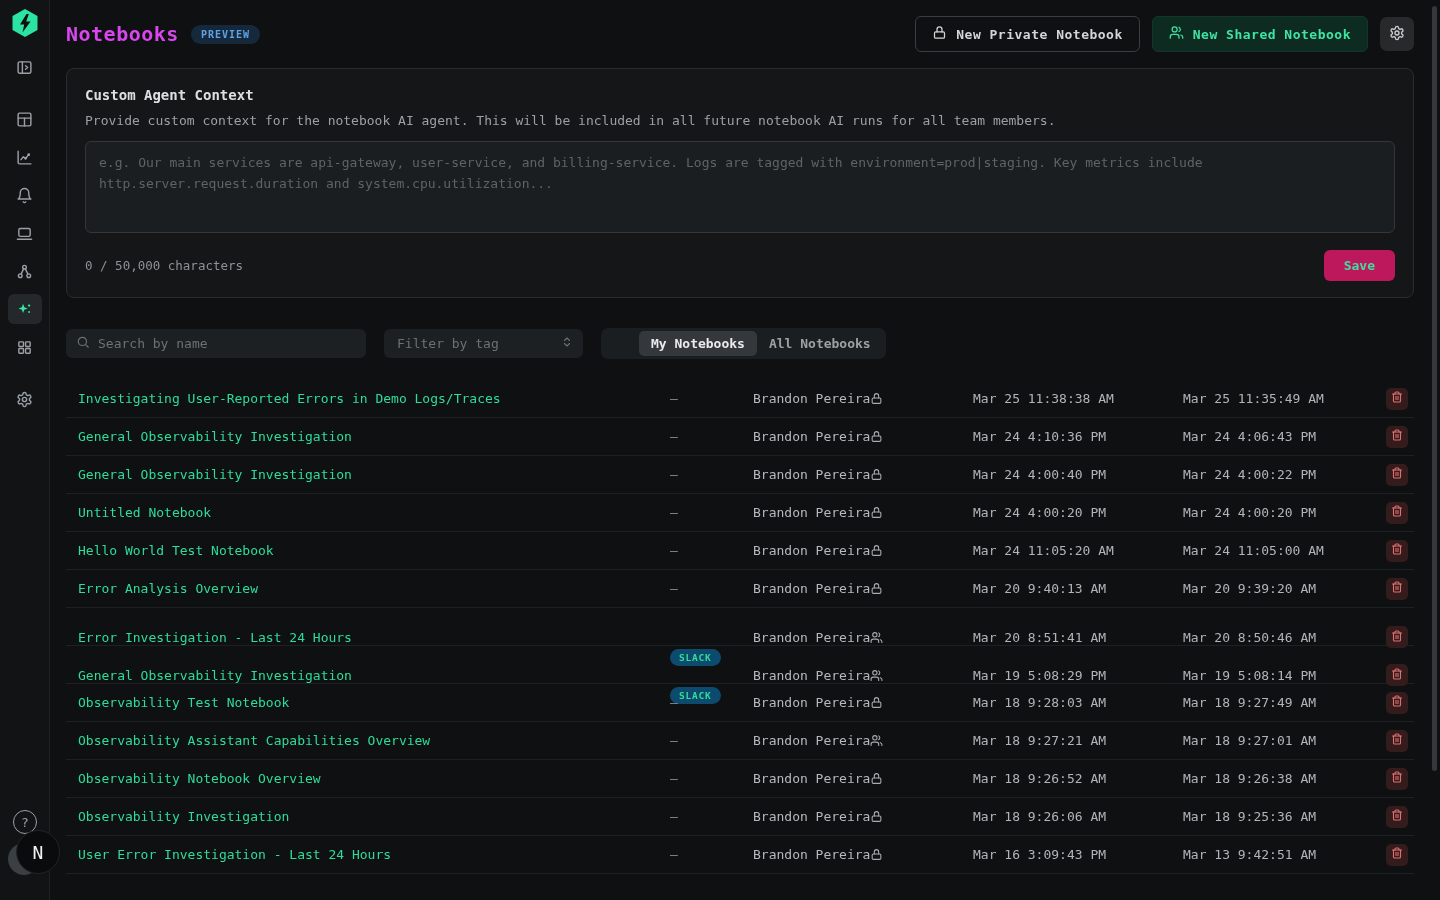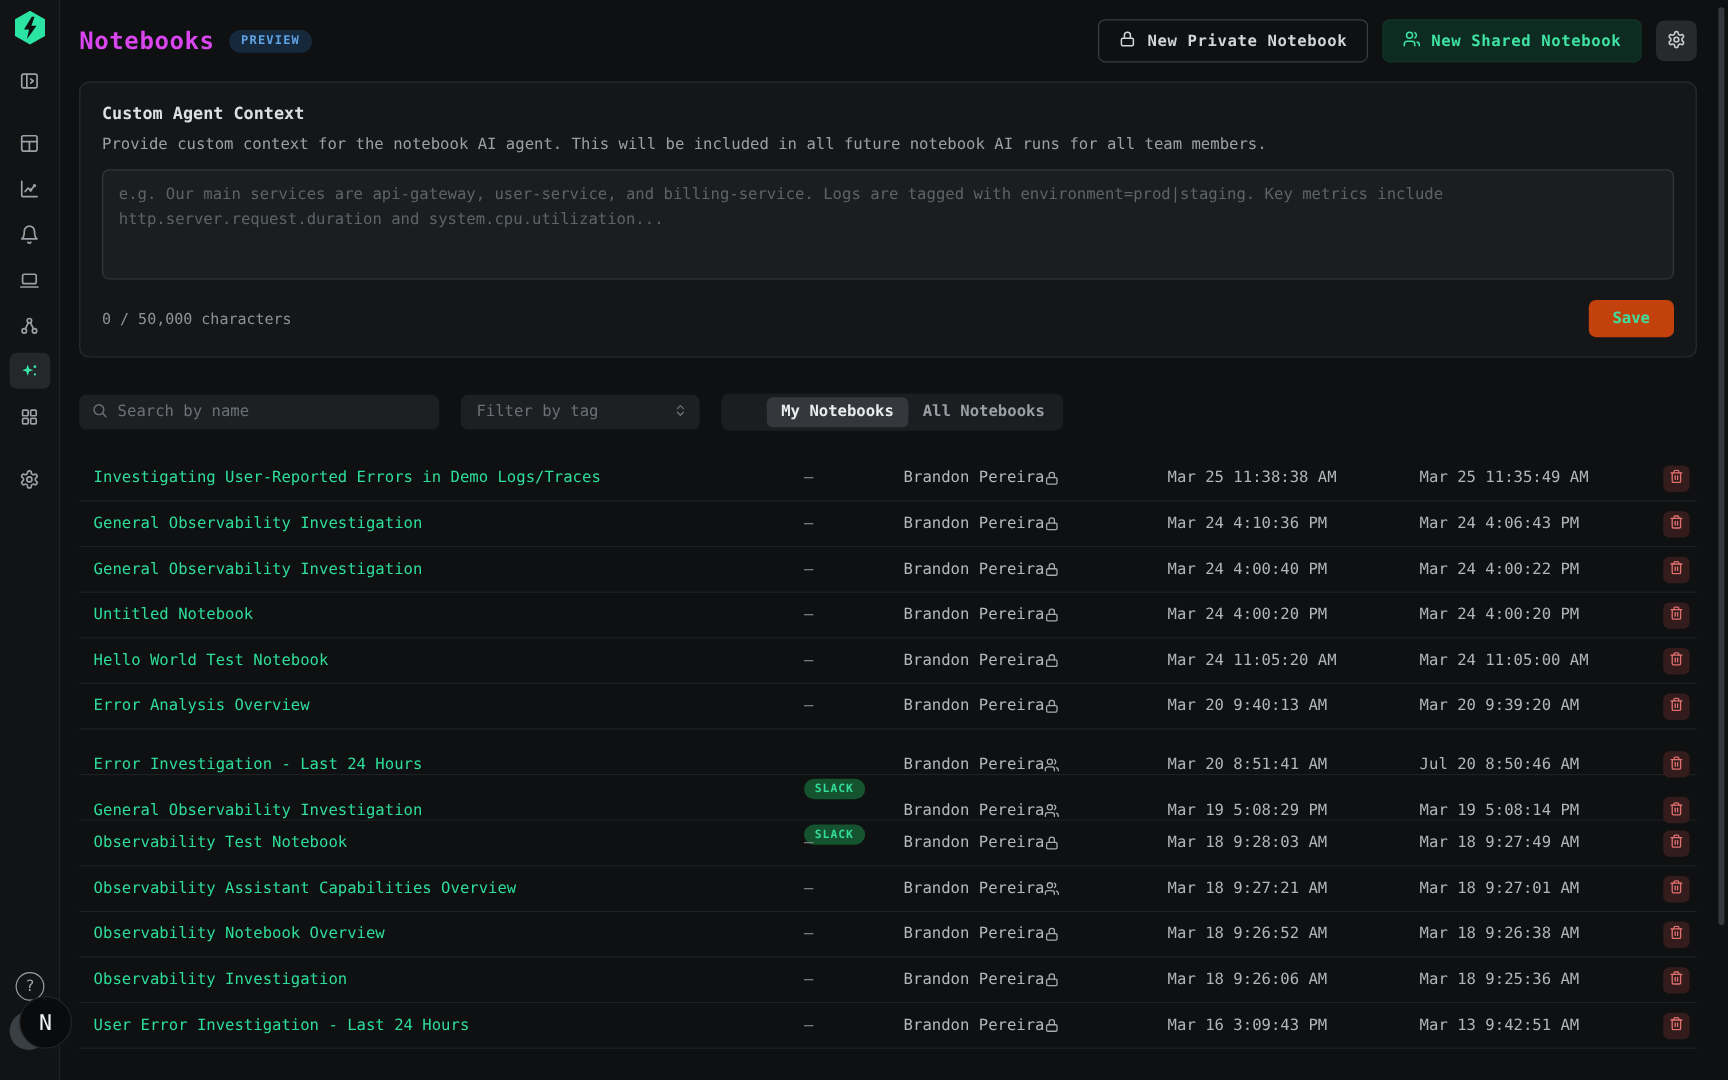--- a/index.html
+++ b/index.html
@@ -44,21 +44,21 @@
 
   
   .context-card { background:#141617; border:1px solid #2a2d30; border-radius:8px; padding:18px 18px 16px 18px; }
   .card-title { font-size:14px; font-weight:bold; color:#dde0e2; margin-bottom:10px; }
   .card-desc { font-size:13px; color:#9aa0a5; margin-bottom:13px; }
   .context-textarea { width:100%; height:92px; background:#1b1e20; border:1px solid #33373a; border-radius:6px;
     resize:none; padding:11px 13px; color:#d7dadc; font-family:inherit; font-size:13px; line-height:1.6; }
   .context-textarea::placeholder { color:#5d6367; }
   .card-footer { display:flex; align-items:center; justify-content:space-between; margin-top:13px; }
   .char-count { font-size:12.5px; color:#8d9296; }
-  .save-btn { background:#c2410c; border:none; color:#3fdf9f; font-family:inherit; font-size:13px;
+  .save-btn { background:#be185d; border:none; color:#3fdf9f; font-family:inherit; font-size:13px;
     font-weight:bold; padding:8px 20px; border-radius:6px; cursor:pointer; }
 
   
   .filters-row { display:flex; align-items:center; margin-top:30px; gap:18px; }
   .search-box { width:300px; height:29px; background:#1d2022; border-radius:6px; display:flex;
     align-items:center; padding:12px 10px; gap:8px; color:#6b7177; }
   .search-box svg { width:14px; height:14px; flex:none; }
   .search-box input { background:transparent; border:none; outline:none; color:#d7dadc;
     font-family:inherit; font-size:13px; width:100%; }
   .search-box input::placeholder { color:#6b7177; }
@@ -72,21 +72,21 @@
 
   
   .table-wrap { margin-top:21px; }
   .thead, .trow { display:grid; grid-template-columns:592px 83px 220px 210px 196px 1fr; align-items:center; }
   .thead { height:33px; border-bottom:1px solid #26292c; }
   .th { font-size:13px; font-weight:bold; color:#cfd3d6; padding-left:12px; }
   .trow { height:38px; border-bottom:1px solid #1e2123; }
   .cell { font-size:13px; padding-left:12px; }
   .cell.name a { color:#2edd9a; text-decoration:none; cursor:pointer; }
   .cell.tags .dash { color:#8a9095; }
-  .slack-badge { background:#14532d; color:#32dc9a; font-size:9.5px; font-weight:bold; letter-spacing:0.8px;
+  .slack-badge { background:#0c4a6e; color:#32dc9a; font-size:9.5px; font-weight:bold; letter-spacing:0.8px;
     padding:3px 9px; border-radius:9px; display:inline-block;margin-top:41px; }
   .cell.creator { color:#b4b9bd; display:flex; align-items:center; }
   .vis-icon { color:#a7acb0; display:inline-flex; }
   .vis-icon svg { width:13px; height:13px; }
   .cell.updated, .cell.created { color:#b0b5b9; }
   .cell.actions { display:flex; justify-content:flex-end; padding-right:6px; }
   .trash-btn { width:22px; height:22px; background:#341c1c; border:none; border-radius:5px; color:#e07070;
     display:flex; align-items:center; justify-content:center; cursor:pointer; }
   .trash-btn svg { width:12px; height:12px; }
 
@@ -461,21 +461,21 @@
       <span class="vis-icon" style="display: inline-flex;">
         <svg viewBox="0 0 24 24" fill="none" stroke="currentColor" stroke-width="2" stroke-linecap="round" stroke-linejoin="round">
           <circle cx="9" cy="7" r="4"></circle>
                 <path d="M2 21v-2a4 4 0 0 1 4-4h6a4 4 0 0 1 4 4v2"></path>
           <path d="M16 3.5a4 4 0 0 1 0 7"></path>
                 <path d="M19 16a4 4 0 0 1 3 3.87V21"></path>
               </svg>
       </span>
     </div>
     <div class="cell updated">Mar 20 8:51:41 AM</div>
-    <div class="cell created">Jul 20 8:50:46 AM</div>
+    <div class="cell created">Mar 20 8:50:46 AM</div>
     <div class="cell actions">
       <button class="trash-btn">
         <span>
           <svg viewBox="0 0 24 24" fill="none" stroke="currentColor" stroke-width="2.2" stroke-linecap="round" stroke-linejoin="round">
             <path d="M3 6h18"></path>
                   <path d="M19 6v14a2 2 0 0 1-2 2H7a2 2 0 0 1-2-2V6"></path>
             <path d="M8 6V4a2 2 0 0 1 2-2h4a2 2 0 0 1 2 2v2"></path>
                   <path d="M10 11v6"></path>
                   <path d="M14 11v6"></path>
                 </svg>

